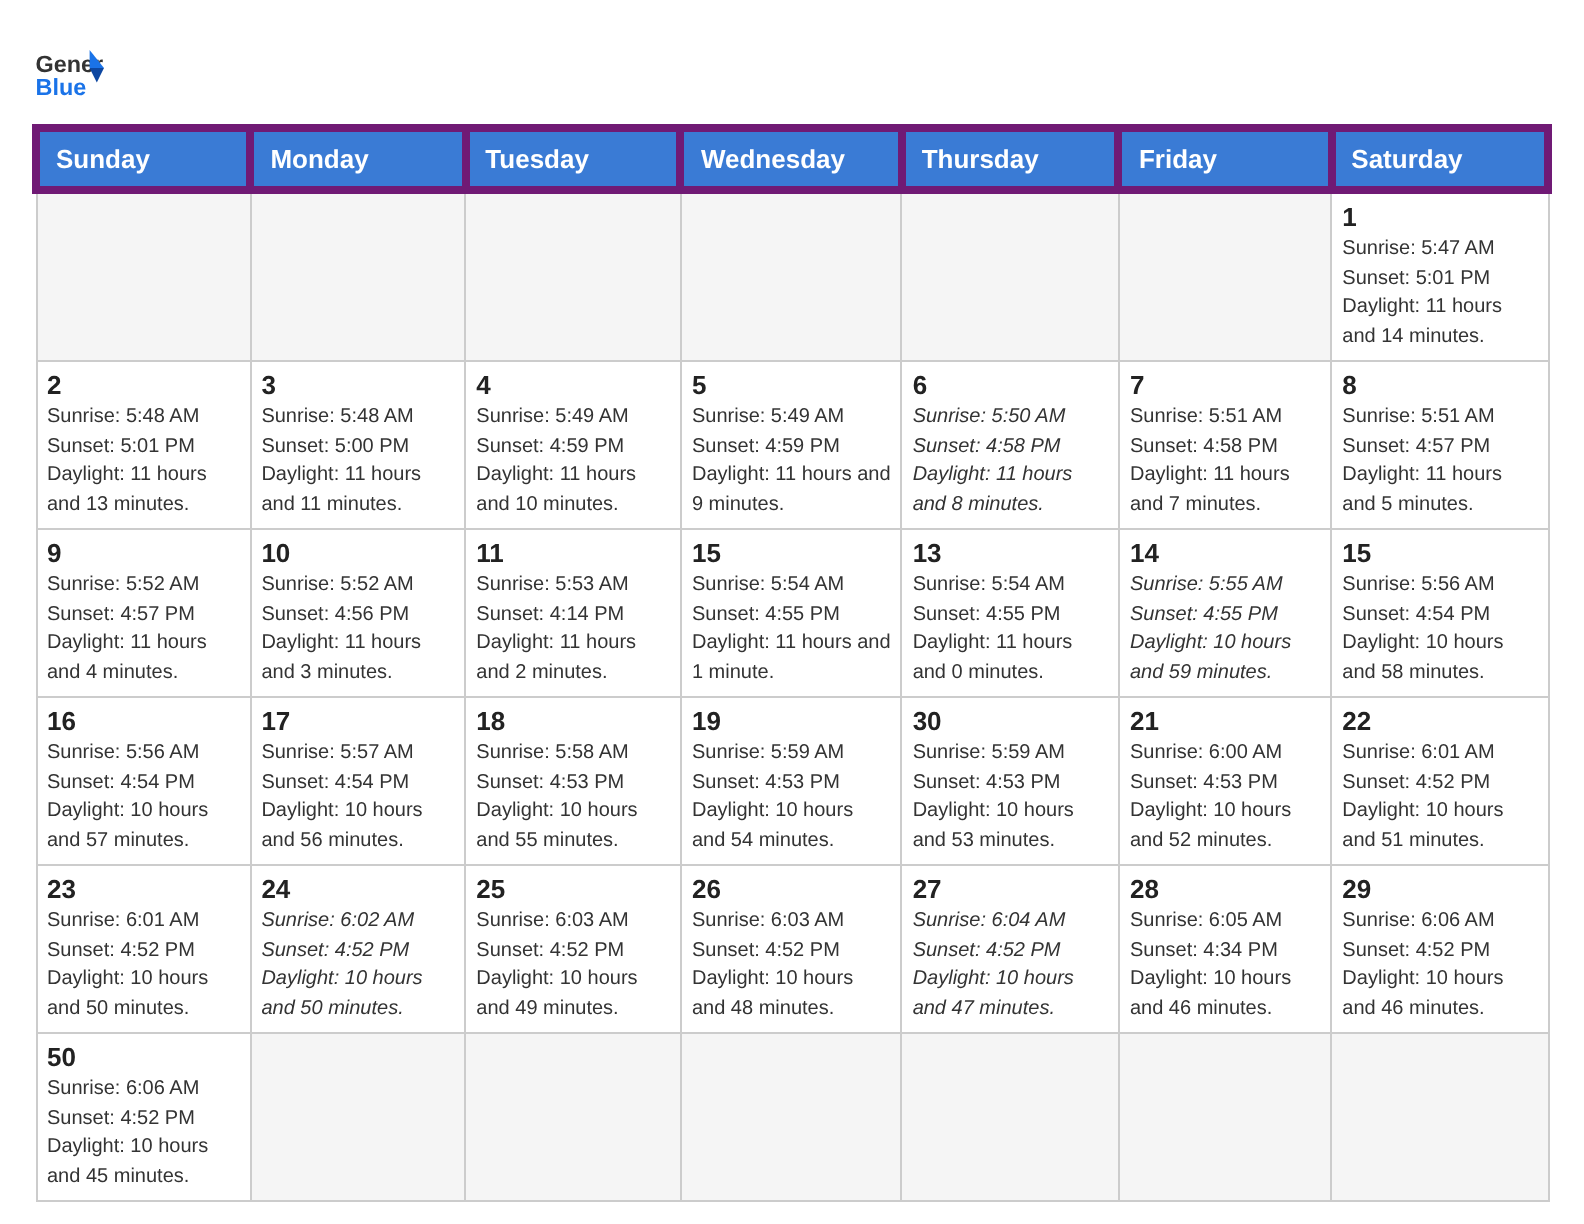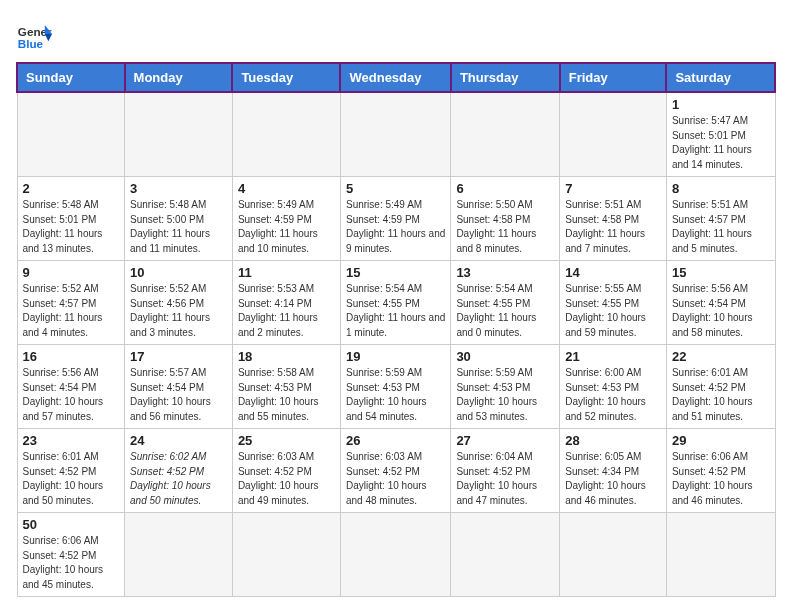--- a/index.html
+++ b/index.html
@@ -43,21 +43,21 @@
       border-collapse: collapse;
       font-size: 11px;
     }
     thead tr th {
       background: #3a7bd5;
       color: #fff;
       text-align: left;
       padding: 6px 8px;
       font-size: 13px;
       font-weight: bold;
-      border: 2px solid #701a75;
+      border: 4px solid #701a75;
     }
     tbody tr td {
       border: 1px solid #ccc;
       vertical-align: top;
       padding: 4px 5px;
       width: 113px;
       min-height: 80px;
       background: #fff;
     }
     tbody tr td.empty {
@@ -144,21 +144,21 @@
 Daylight: 11 hours and 10 minutes.</div>
         </td>
         <td>
           <span class="day-number">5</span>
           <div class="day-info" style="white-space: pre-line;">Sunrise: 5:49 AM
 Sunset: 4:59 PM
 Daylight: 11 hours and 9 minutes.</div>
         </td>
         <td>
           <span class="day-number">6</span>
-          <div class="day-info" style="white-space: pre-line;">Sunrise: 5:50 AM
+          <div class="day-info" style="white-space: pre-line; font-style: italic;">Sunrise: 5:50 AM
 Sunset: 4:58 PM
 Daylight: 11 hours and 8 minutes.</div>
         </td>
         <td>
           <span class="day-number">7</span>
           <div class="day-info" style="white-space: pre-line;">Sunrise: 5:51 AM
 Sunset: 4:58 PM
 Daylight: 11 hours and 7 minutes.</div>
         </td>
         <td>
@@ -194,21 +194,21 @@
 Daylight: 11 hours and 1 minute.</div>
         </td>
         <td>
           <span class="day-number">13</span>
           <div class="day-info" style="white-space: pre-line;">Sunrise: 5:54 AM
 Sunset: 4:55 PM
 Daylight: 11 hours and 0 minutes.</div>
         </td>
         <td>
           <span class="day-number">14</span>
-          <div class="day-info" style="white-space: pre-line;">Sunrise: 5:55 AM
+          <div class="day-info" style="white-space: pre-line; font-style: italic;">Sunrise: 5:55 AM
 Sunset: 4:55 PM
 Daylight: 10 hours and 59 minutes.</div>
         </td>
         <td>
           <span class="day-number">15</span>
           <div class="day-info" style="white-space: pre-line;">Sunrise: 5:56 AM
 Sunset: 4:54 PM
 Daylight: 10 hours and 58 minutes.</div>
         </td>
       </tr>
@@ -276,21 +276,21 @@
 Daylight: 10 hours and 49 minutes.</div>
         </td>
         <td>
           <span class="day-number">26</span>
           <div class="day-info" style="white-space: pre-line;">Sunrise: 6:03 AM
 Sunset: 4:52 PM
 Daylight: 10 hours and 48 minutes.</div>
         </td>
         <td>
           <span class="day-number">27</span>
-          <div class="day-info" style="white-space: pre-line;">Sunrise: 6:04 AM
+          <div class="day-info" style="white-space: pre-line; font-style: italic;">Sunrise: 6:04 AM
 Sunset: 4:52 PM
 Daylight: 10 hours and 47 minutes.</div>
         </td>
         <td>
           <span class="day-number">28</span>
           <div class="day-info" style="white-space: pre-line;">Sunrise: 6:05 AM
 Sunset: 4:34 PM
 Daylight: 10 hours and 46 minutes.</div>
         </td>
         <td>

